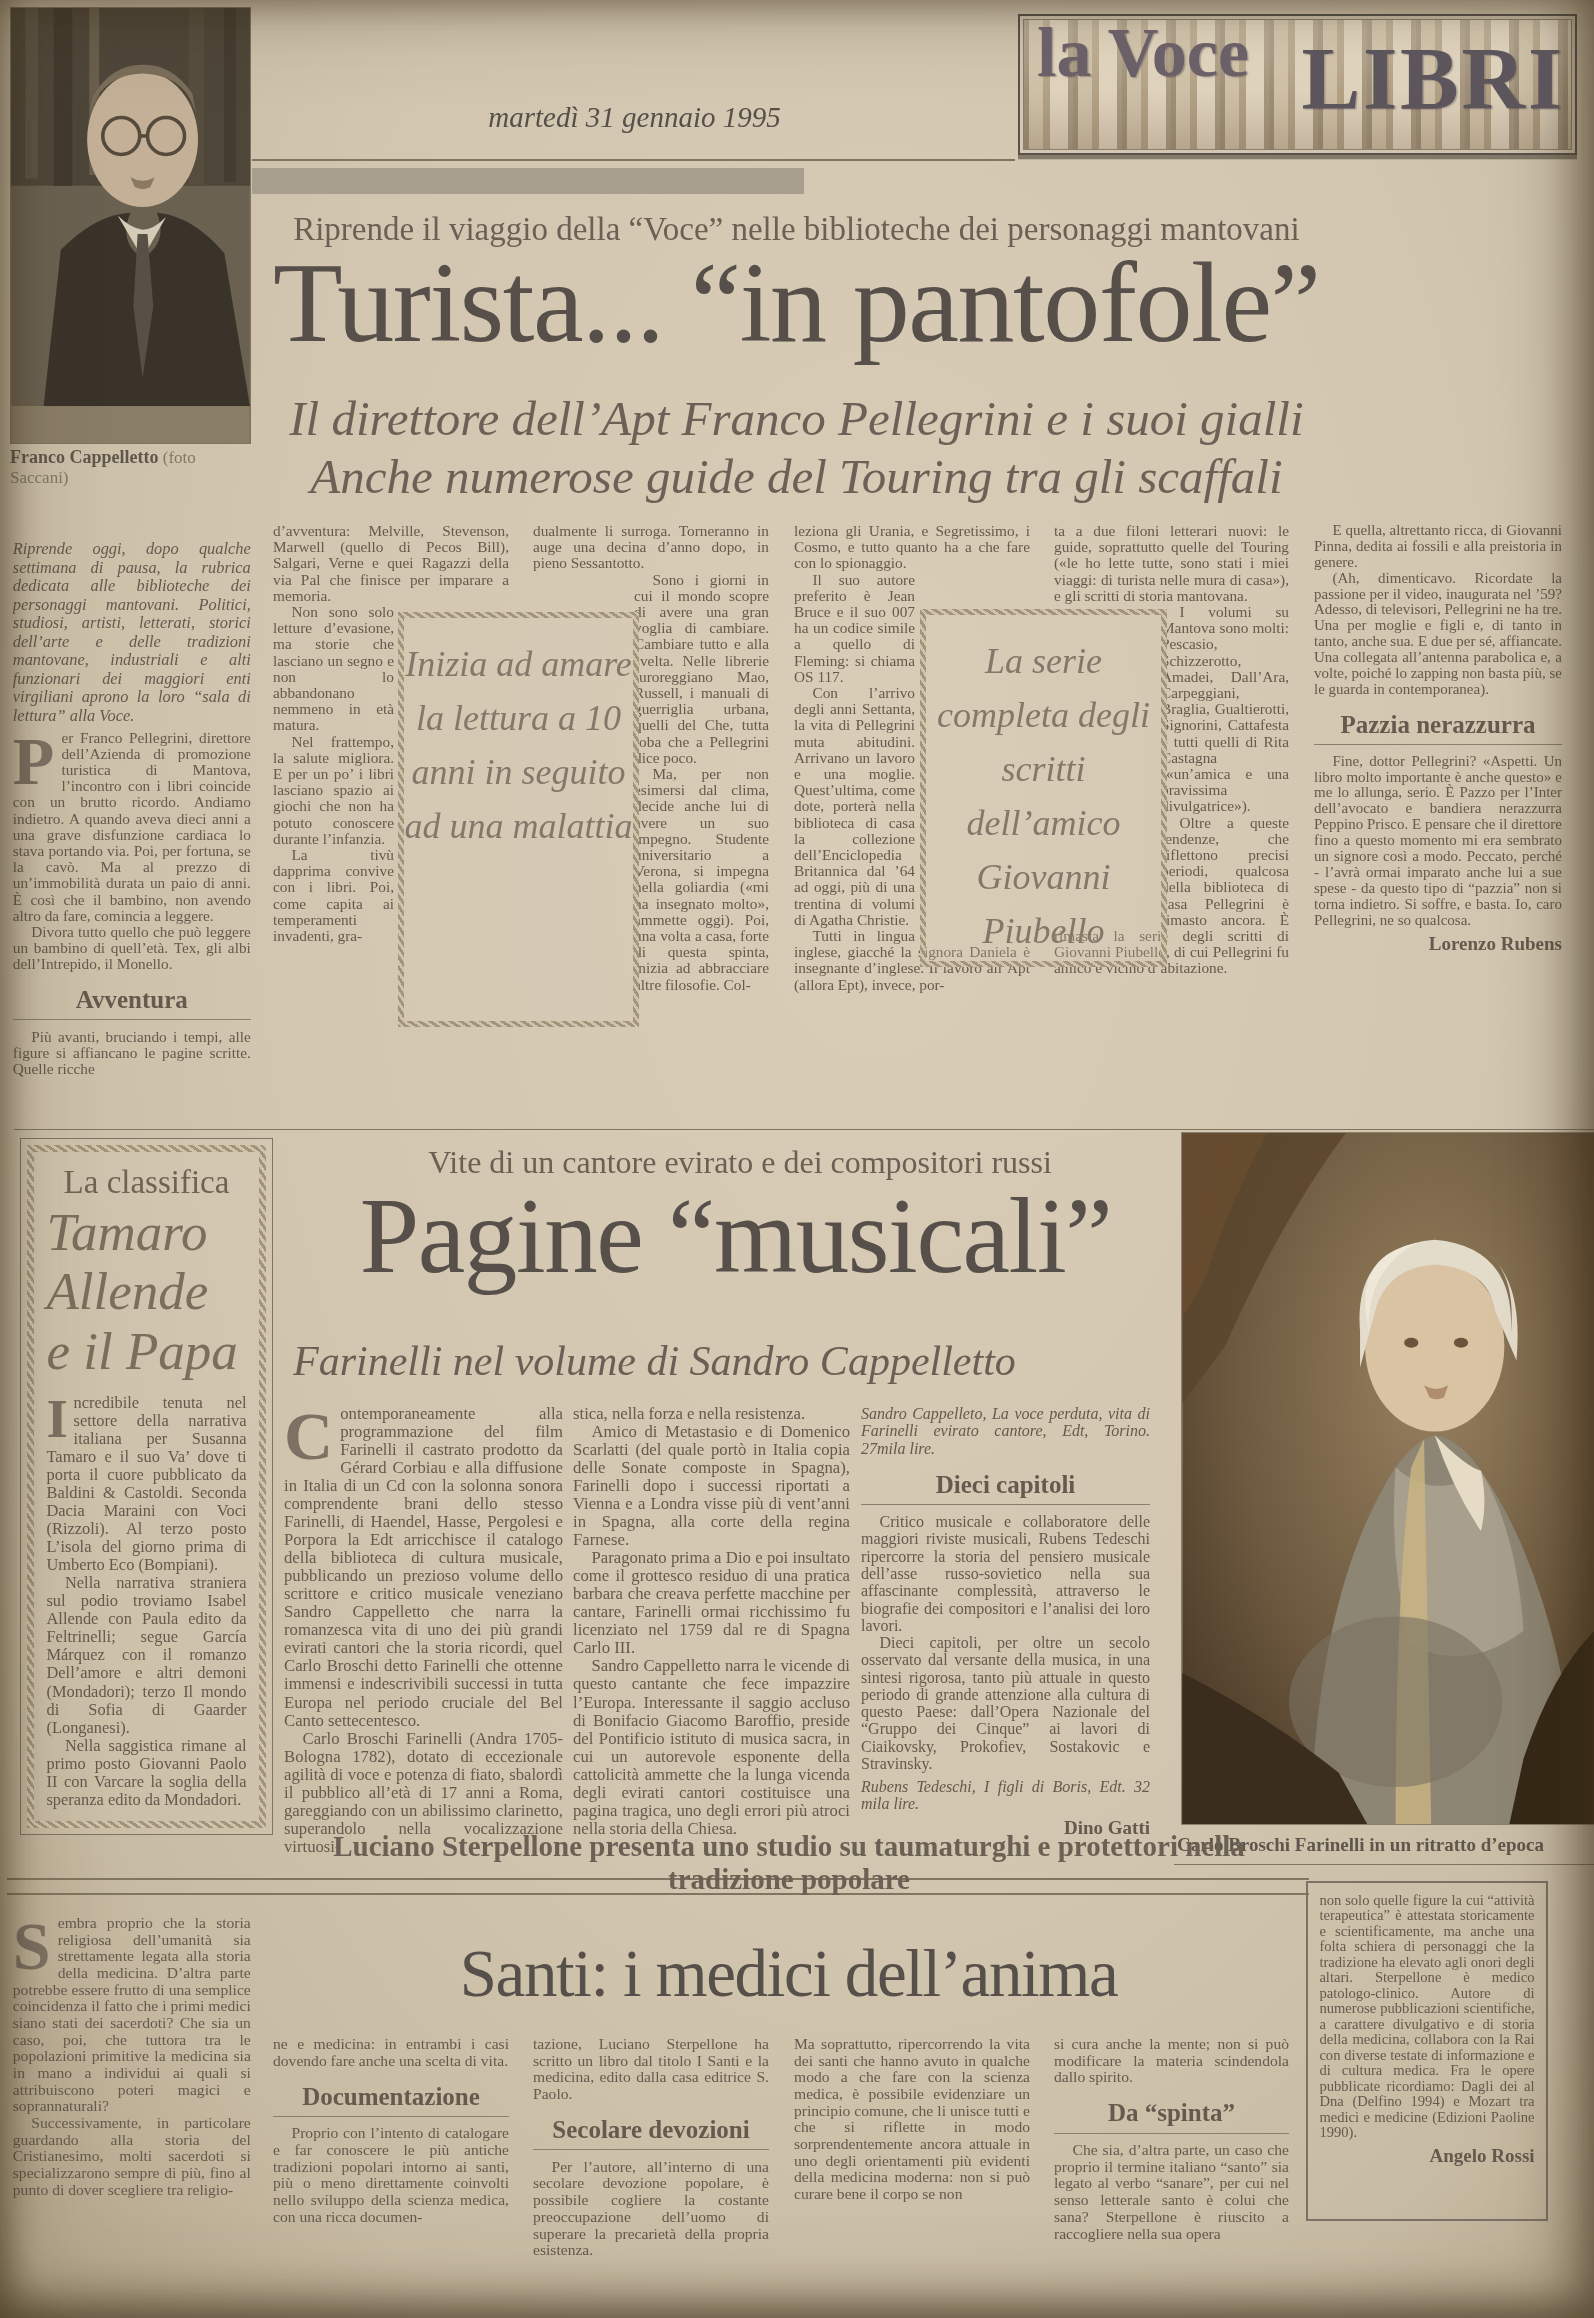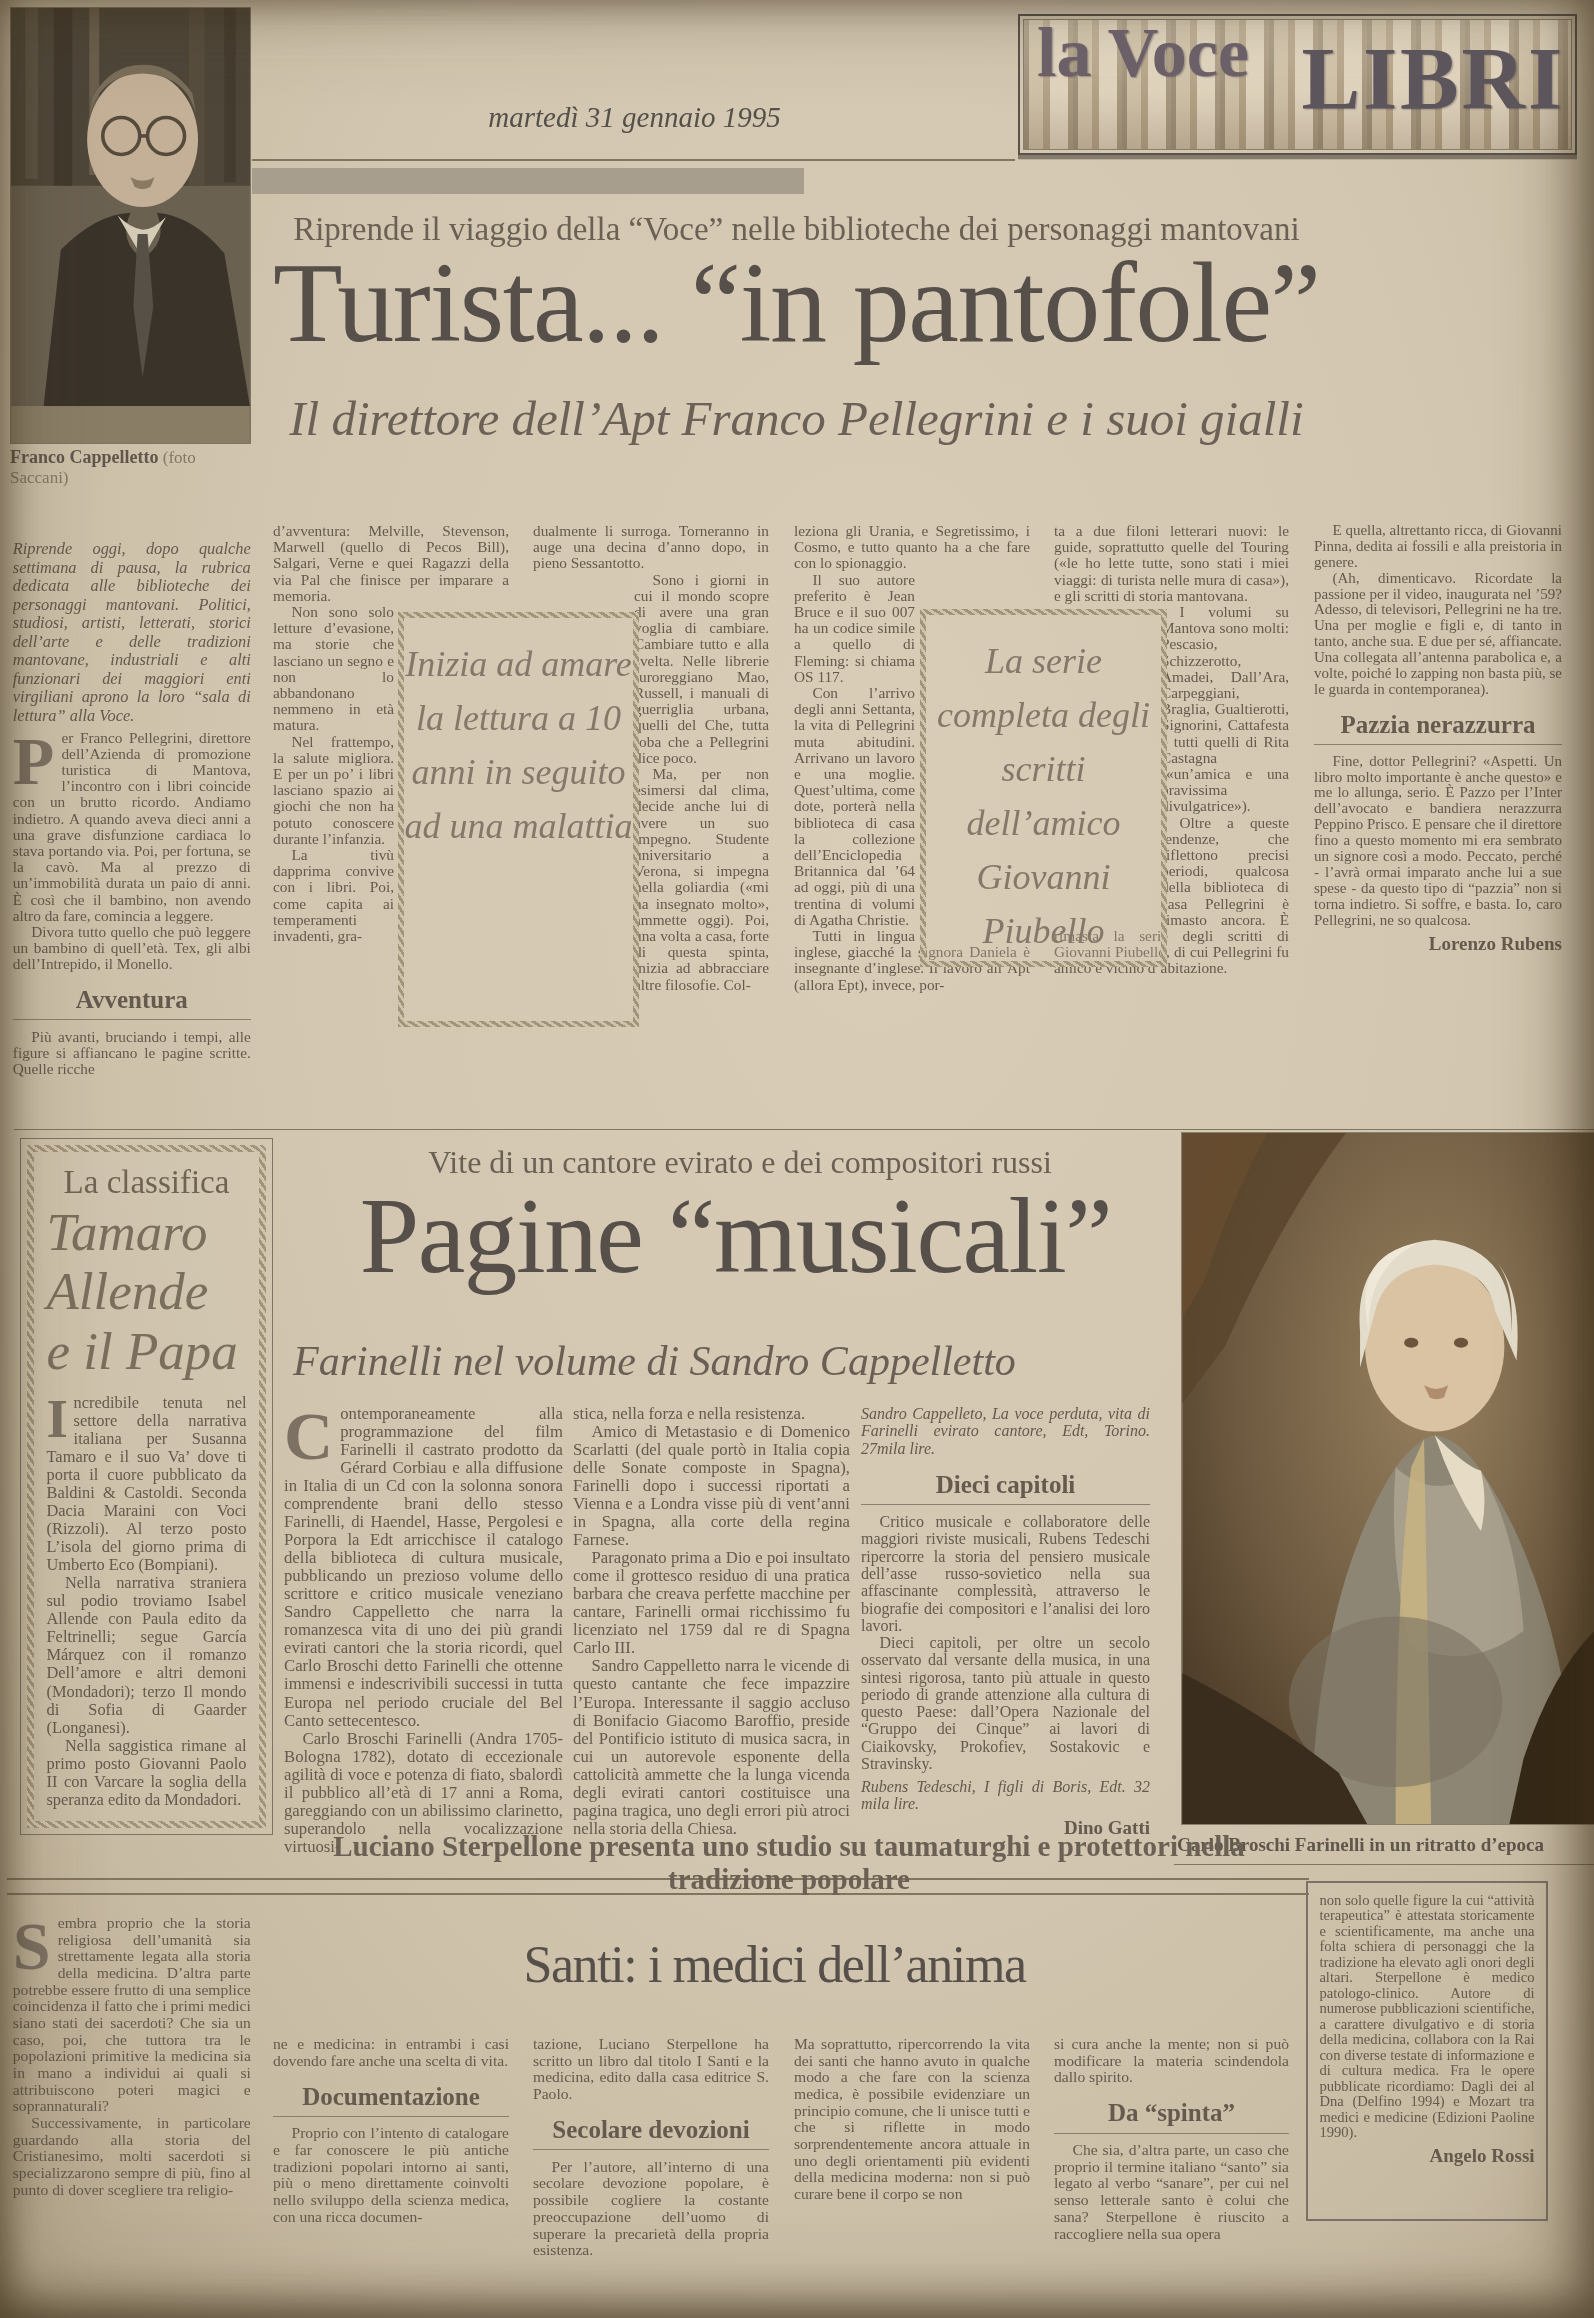--- a/index.html
+++ b/index.html
@@ -83,20 +83,21 @@
 
   <div class="logo" style="left:1018px;top:14.2px;width:555px;height:137px;">
     <div class="logo-inner"></div>
     <div class="logo-script">la Voce</div>
     <div class="logo-caps">LIBRI</div>
   </div>
 
   <div class="abs kicker" style="left:28.4px;top:211px;width:1536px;font-size:33px;">Riprende il viaggio della “Voce” nelle biblioteche dei personaggi mantovani</div>
   <div class="abs headline" style="left:28.4px;top:240px;width:1536px;font-size:114px;line-height:1.1;">Turista... “in pantofole”</div>
   <div class="abs subhead" style="left:28.4px;top:390px;width:1536px;font-size:49px;">Il direttore dell’Apt Franco Pellegrini e i suoi gialli</div>
+  <div class="abs subhead" style="left:28.4px;top:448px;width:1536px;font-size:49px;">Anche numerose guide del Touring tra gli scaffali</div>
 
   <div class="tcol" style="left:12.8px;width:238px;margin-top:17px;">
     <p class="b noind" style="font-style:italic;font-size:16.4px;line-height:1.13;">Riprende oggi, dopo qualche settimana di pausa, la rubrica dedicata alle biblioteche dei personaggi mantovani. Politici, studiosi, artisti, letterati, storici dell’arte e delle tradizioni mantovane, industriali e alti funzionari dei maggiori enti virgiliani aprono la loro “sala di lettura” alla Voce.</p>
     <p class="b noind" style="margin-top:4.3px;"><span class="dropcap">P</span><span>er Franco Pellegrini, direttore dell’Azienda di promozione turistica di Mantova, l’incontro con i libri coincide con un brutto ricordo. Andiamo indietro. A quando aveva dieci anni a una grave disfunzione cardiaca lo stava portando via. Poi, per fortuna, se la cavò. Ma al prezzo di un’immobilità durata un paio di anni. È così che il bambino, non avendo altro da fare, comincia a leggere.</span></p>
     <p class="b"><span>Divora tutto quello che può leggere un bambino di quell’età. Tex, gli albi dell’Intrepido, il Monello.</span></p>
     <div class="colhead">Avventura</div>
     <p class="b"><span>Più avanti, bruciando i tempi, alle figure si affiancano le pagine scritte. Quelle ricche</span></p>
   </div>
 
   <div class="tcol" style="left:273px;width:236px;">
@@ -210,21 +211,21 @@
       <path d="M580,972 L580,700 Q520,760 480,880 L460,972 Z" fill="#352917"></path>
     </svg>
   </div>
   <div class="abs caption-bold" style="left:1177px;top:1834px;width:416px;font-size:19px;">Carlo Broschi Farinelli in un ritratto d’epoca</div>
 
   <div class="rule" style="left:1174px;top:1864px;width:421px;height:1.4px;"></div>
   <div class="rule" style="left:7.1px;top:1878px;width:1302px;height:2.1px;"></div>
   <div class="rule" style="left:7.1px;top:1893px;width:1302px;height:2.1px;"></div>
 
   <div class="abs kicker" style="left:284px;top:1830px;width:1010px;font-size:29px;font-weight:bold;">Luciano Sterpellone presenta uno studio su taumaturghi e protettori nella tradizione popolare</div>
-  <div class="abs headline" style="left:266px;top:1936px;width:1017px;font-size:52px;line-height:1.12;">Santi: i medici dell’anima</div>
+  <div class="abs headline" style="left:280px;top:1936px;width:1017px;font-size:67px;line-height:1.12;">Santi: i medici dell’anima</div>
 
   <div class="scol" style="left:12.8px;top:1915px;width:238px;height:393px;">
     <p class="b noind"><span class="dropcap">S</span><span>embra proprio che la storia religiosa dell’umanità sia strettamente legata alla storia della medicina. D’altra parte potrebbe essere frutto di una semplice coincidenza il fatto che i primi medici siano stati dei sacerdoti? Che sia un caso, poi, che tuttora tra le popolazioni primitive la medicina sia in mano a individui ai quali si attribuiscono poteri magici e soprannaturali?</span></p>
     <p class="b"><span>Successivamente, in particolare guardando alla storia del Cristianesimo, molti sacerdoti si specializzarono sempre di più, fino al punto di dover scegliere tra religio-</span></p>
   </div>
 
   <div class="scol" style="left:273px;top:2036px;width:236px;height:272px;">
     <p class="b noind"><span>ne e medicina: in entrambi i casi dovendo fare anche una scelta di vita.</span></p>
     <div class="colhead">Documentazione</div>
     <p class="b"><span>Proprio con l’intento di catalogare e far conoscere le più antiche tradizioni popolari intorno ai santi, più o meno direttamente coinvolti nello sviluppo della scienza medica, con una ricca documen-</span></p>

